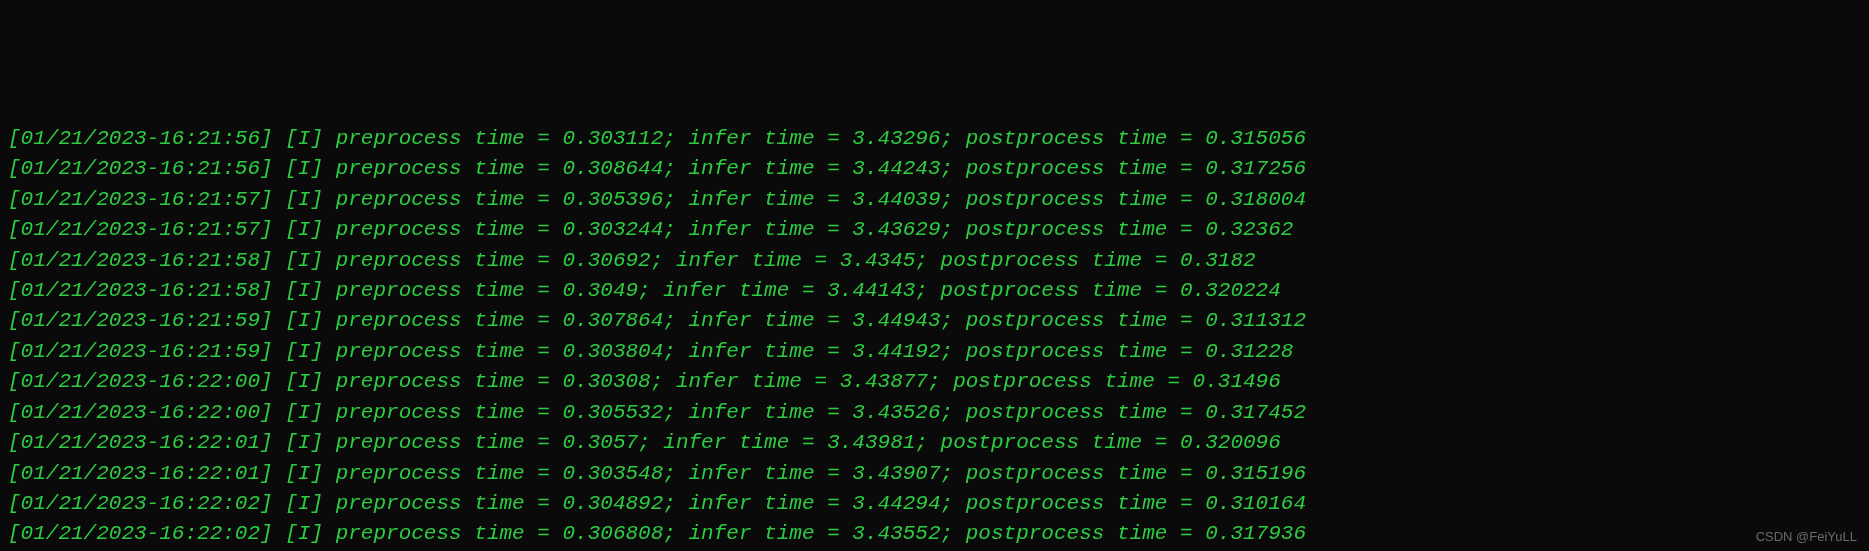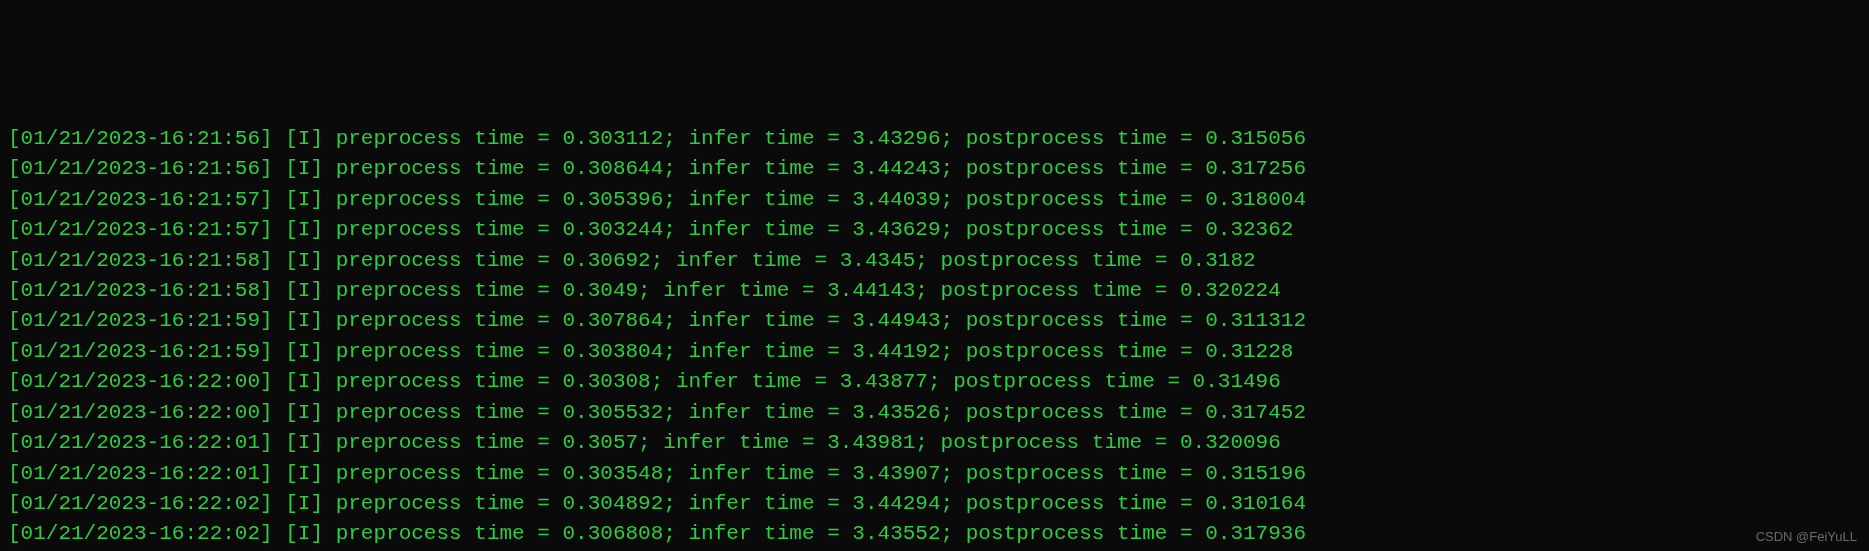--- a/index.html
+++ b/index.html
@@ -16,20 +16,21 @@
       padding: 2px 8px;
       white-space: pre;
       overflow: hidden;
       width: 1869px;
       height: 551px;
       position: relative;
     }
     .log-line {
       display: block;
       white-space: pre;
+      font-style: italic;
     }
     .watermark {
       position: absolute;
       bottom: 4px;
       right: 12px;
       font-size: 13px;
       color: #6a6a6a;
       font-family: Arial, sans-serif;
       margin-left: 26px;
     }

